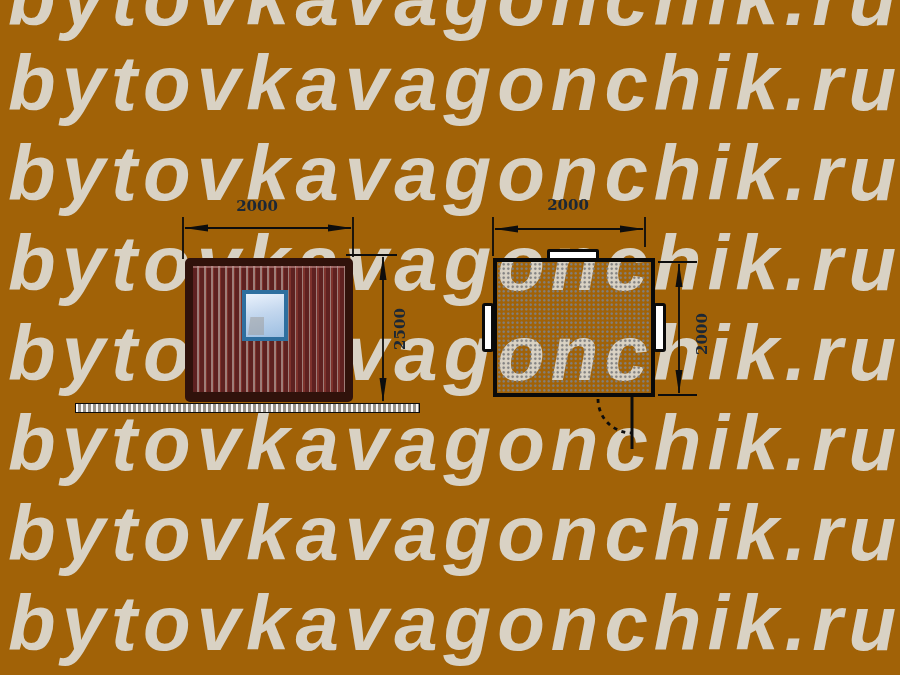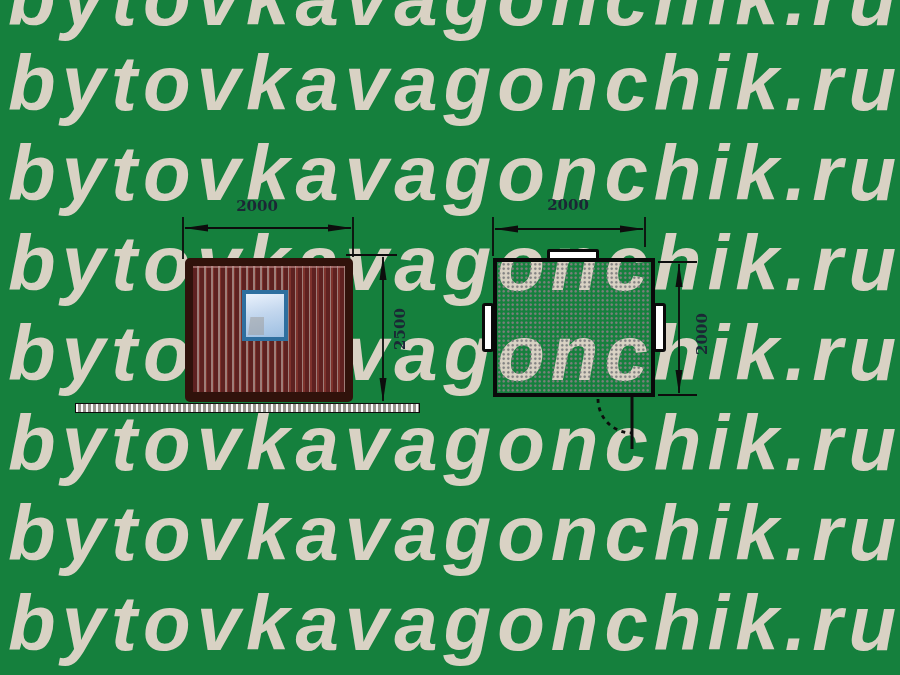--- a/index.html
+++ b/index.html
@@ -1,17 +1,17 @@
 <!DOCTYPE html>
 <html><head>
 <meta charset="utf-8">
 <style>
   html,body{margin:0;padding:0;background:#fff;}
   .stage{
-    position:relative;width:900px;height:675px;overflow:hidden;background:#15803d;
+    position:relative;width:900px;height:675px;overflow:hidden;background:#a16207;
     font-family:"Liberation Sans",sans-serif;
   }
   
   .wm{
     position:absolute;left:8px;z-index:1;
     font:italic 700 78px/1 "Liberation Sans",sans-serif;
     letter-spacing:6px;white-space:nowrap;user-select:none;
   }
   
   .building{

